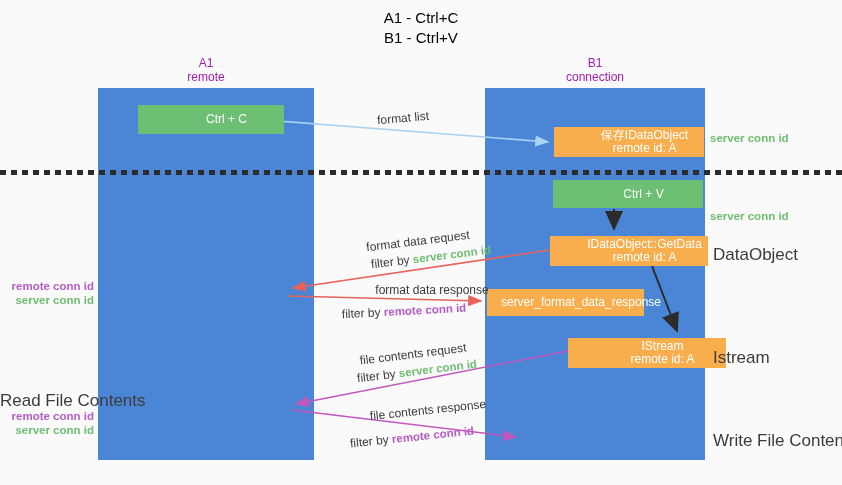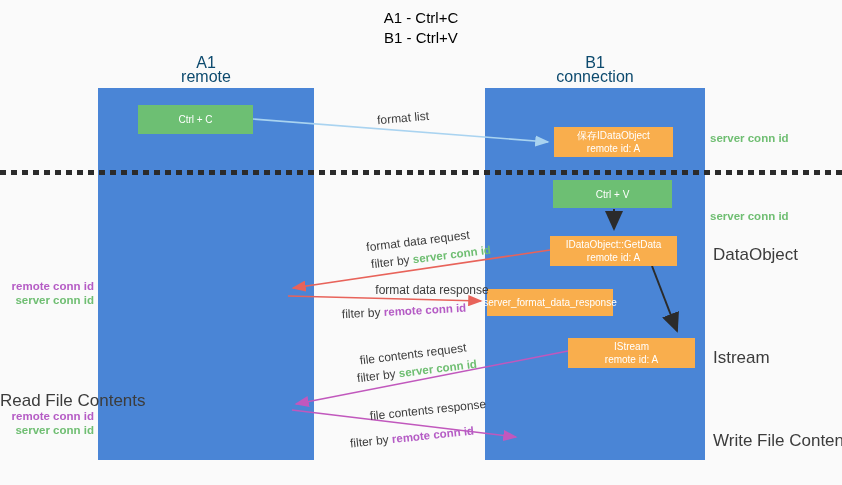--- a/index.html
+++ b/index.html
@@ -13,38 +13,38 @@
     background:#fafafa;
     overflow:hidden;
     font-family:"Liberation Sans",sans-serif;
   }
   .title{
     position:absolute;left:0;top:8px;width:100%;
     text-align:center;color:#000000;font-size:15px;line-height:20px;
   }
   .col-header{
     position:absolute;top:56px;text-align:center;
-    color:#0c4a6e;font-size:16px;line-height:14px;
+    color:#a21caf;font-size:12px;line-height:14px;
   }
   .col-header.a1{left:98px;width:216px;}
   .col-header.b1{left:485px;width:220px;}
   .column{
     position:absolute;top:88px;height:372px;
     background:#4a85d6;
   }
   .column.left{left:98px;width:216px;}
   .column.right{left:485px;width:220px;}
   .dashed-line{
     position:absolute;left:0;top:170px;width:842px;height:5px;
     background:repeating-linear-gradient(90deg,#2b2b2b 0 6px,transparent 6px 11px);
   }
   .box{
     position:absolute;
     display:flex;flex-direction:column;align-items:center;justify-content:center;
-    color:#ffffff;font-size:10px;line-height:13px;text-align:center;
+    color:#ffffff;font-size:12px;line-height:13px;text-align:center;padding-left:31px;
   }
   .box.green{background:#6dbf73;}
   .box.orange{background:#f9ae4d;}
   .flow-label{
     position:absolute;white-space:nowrap;
     color:#3c3c3c;font-size:12px;
     transform:translate(-50%,-50%) rotate(var(--r,0deg));
   }
   .side-label{position:absolute;white-space:nowrap;font-size:12px;color:#3c3c3c;}
   .left-labels{position:absolute;left:0;width:94px;text-align:right;white-space:nowrap;}

